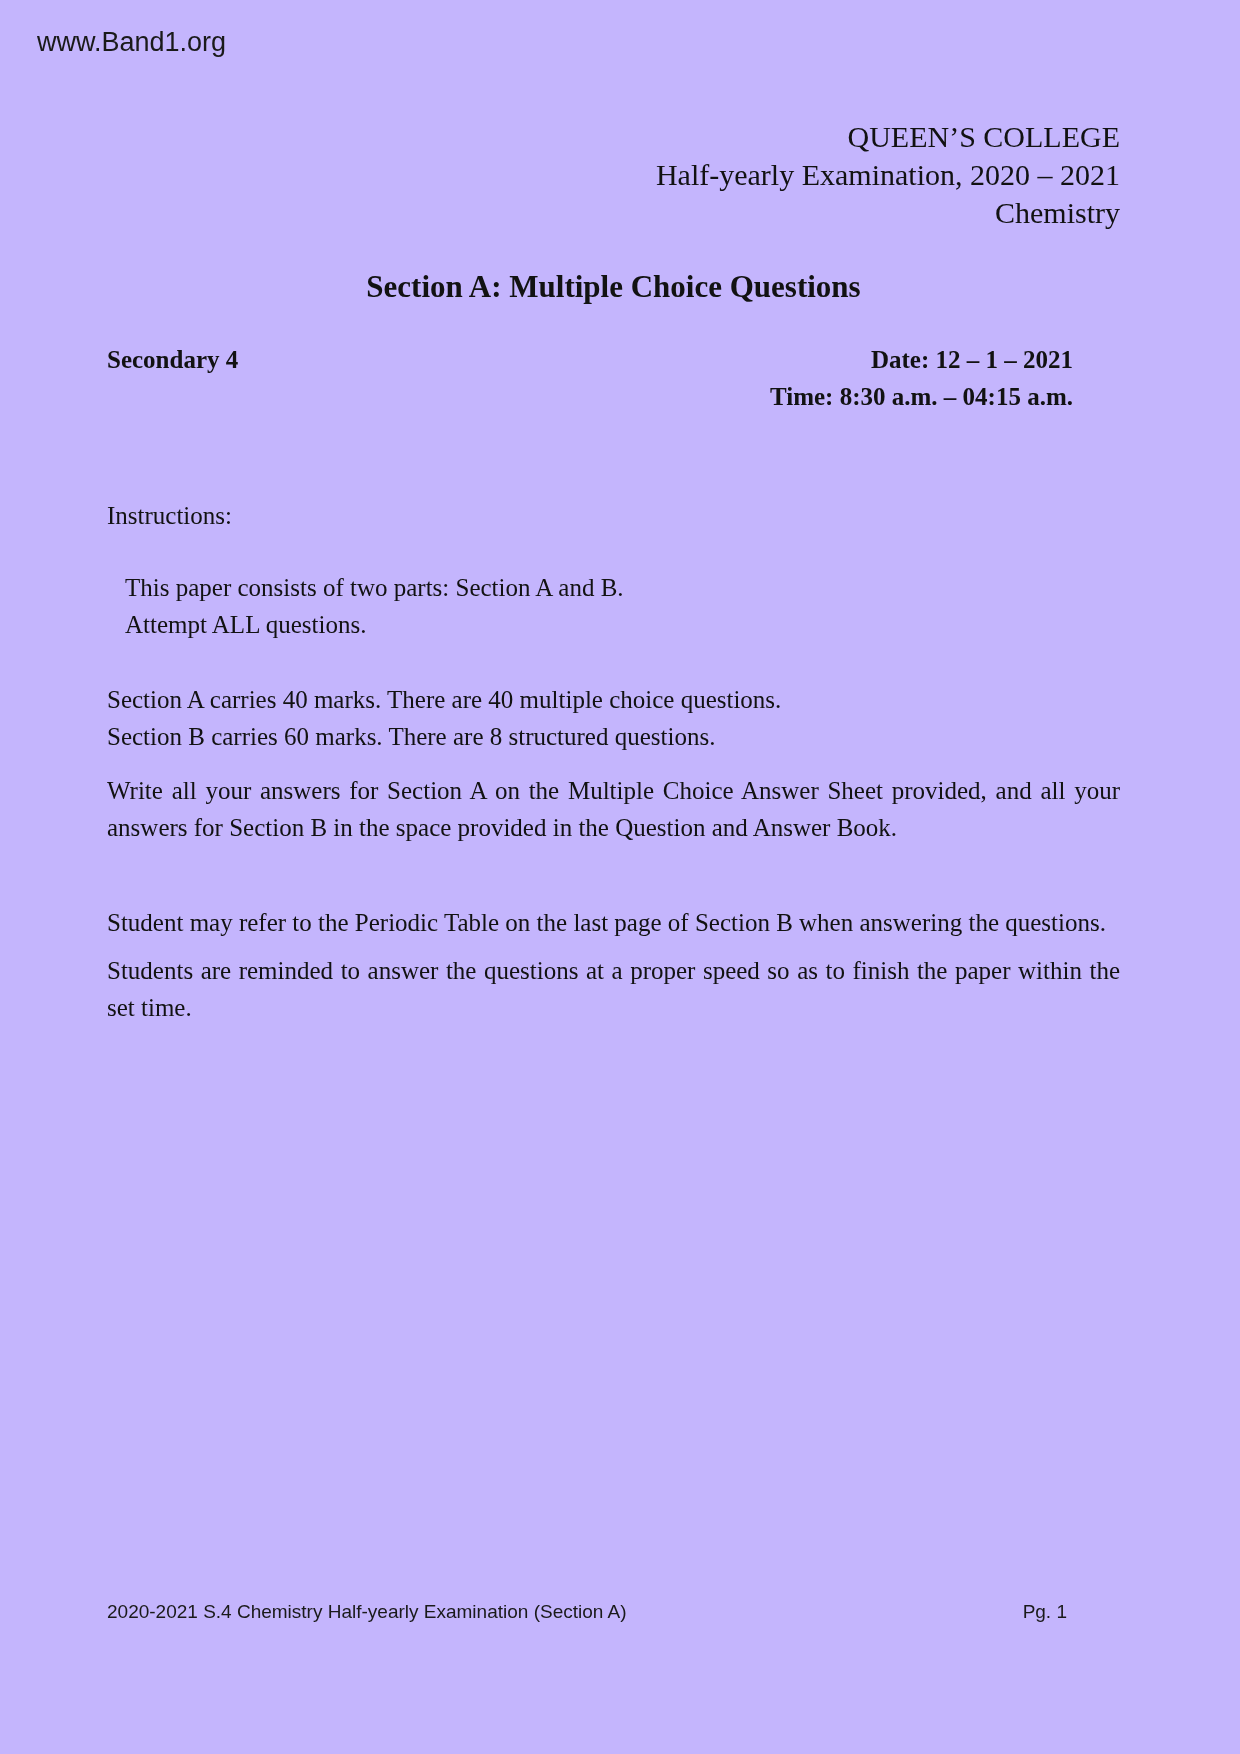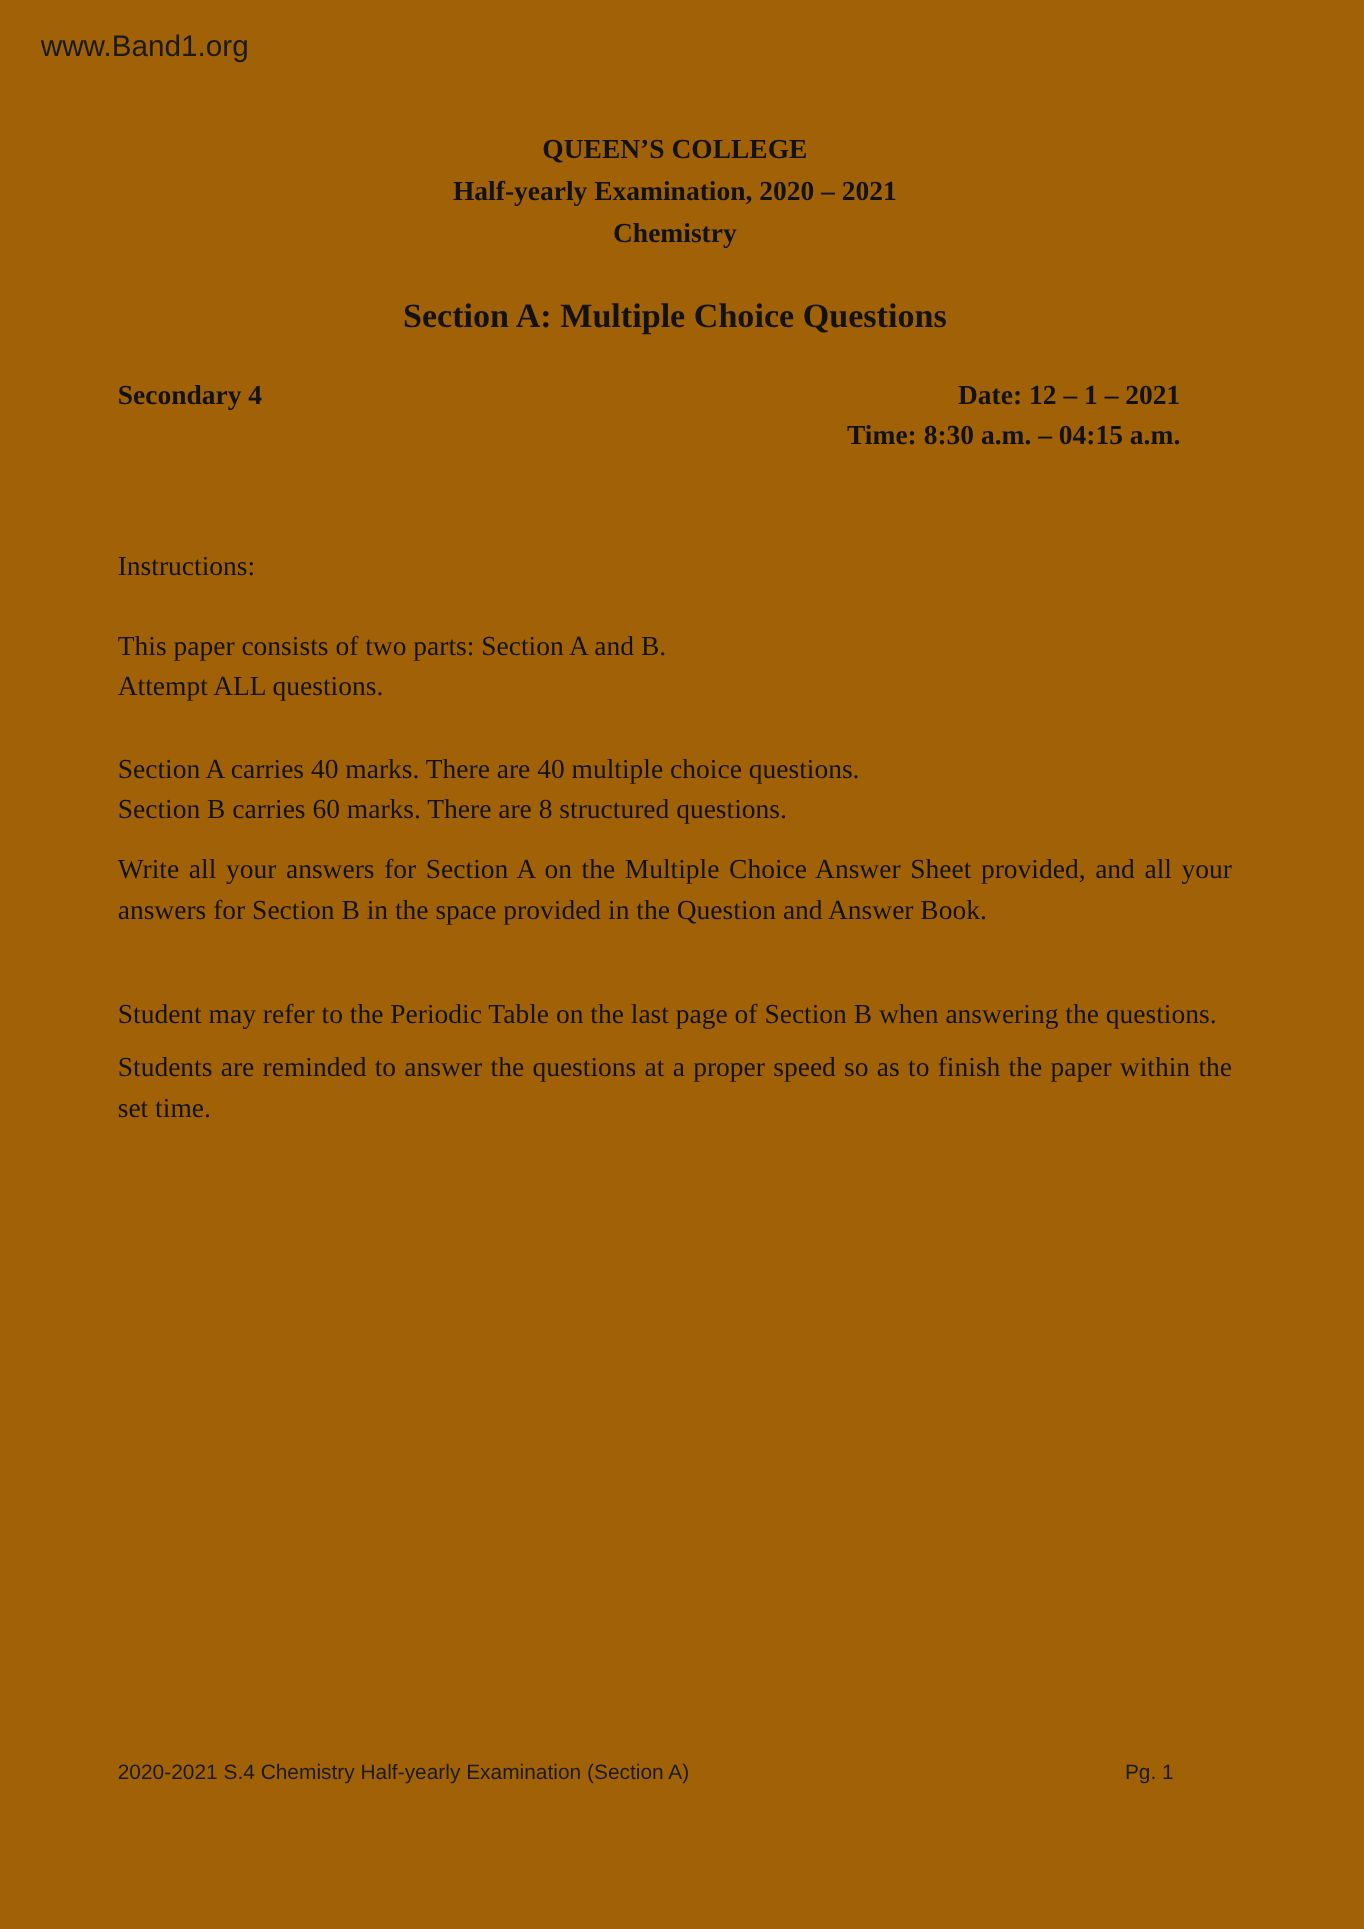--- a/index.html
+++ b/index.html
@@ -5,43 +5,43 @@
 <style>
   html, body {
     margin: 0;
     padding: 0;
     background: #ffffff;
   }
   .page {
     position: relative;
     width: 1240px;
     height: 1754px;
-    background: #a16207;
+    background: #c4b5fd;
     color: #121212;
     font-family: "Liberation Serif", serif;
     overflow: hidden;
   }
   .abs { position: absolute; }
 
   .site-url {
     left: 37px;
     top: 26px;
     font-family: "Liberation Sans", sans-serif;
     font-size: 27px;
     line-height: 32px;
     color: #1a1a1a;
   }
 
   .title-block {
     left: 107px;
     top: 118px;
     width: 1013px;
-    text-align: center;
-    font-weight: bold;
-    font-size: 25px;
+    text-align: right;
+    font-weight: normal;
+    font-size: 30px;
     line-height: 38px;
   }
 
   .section-heading {
     left: 107px;
     top: 268px;
     width: 1013px;
     text-align: center;
     font-weight: bold;
     font-size: 31px;
@@ -71,21 +71,21 @@
     font-size: 25px;
     line-height: 37px;
   }
 
   .para {
     left: 107px;
     width: 1013px;
     font-size: 25px;
     line-height: 37px;
   }
-  .para-1 { top: 569px; }
+  .para-1 { top: 569px; margin-left: 18px; }
   .para-2 { top: 681px; }
   .para-3 { top: 772px; }
   .para-4 { top: 904px; }
   .para-5 { top: 952px; }
 
   .line { display: block; }
   .line.stretch {
     text-align: justify;
     text-align-last: justify;
   }

